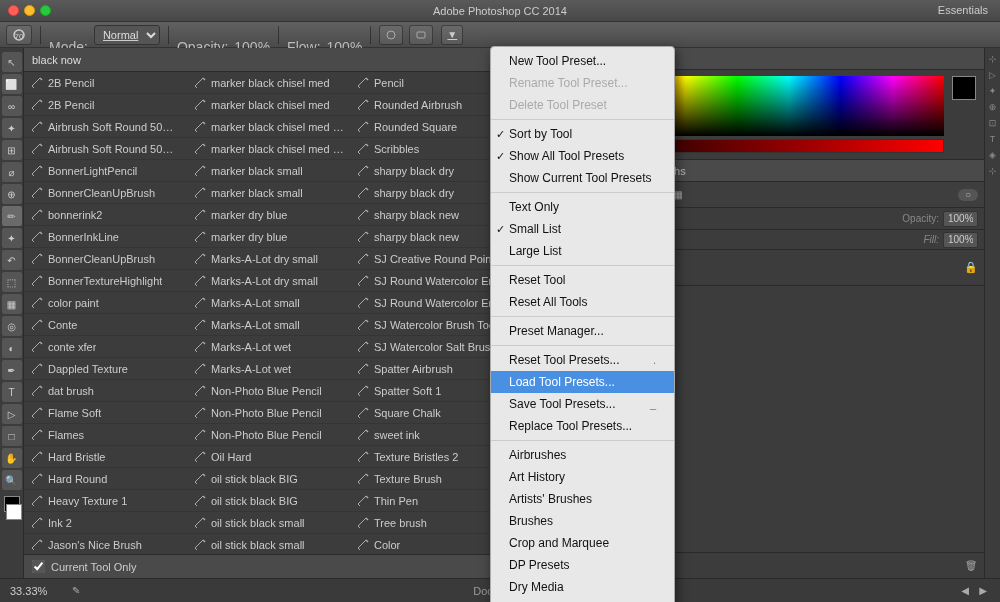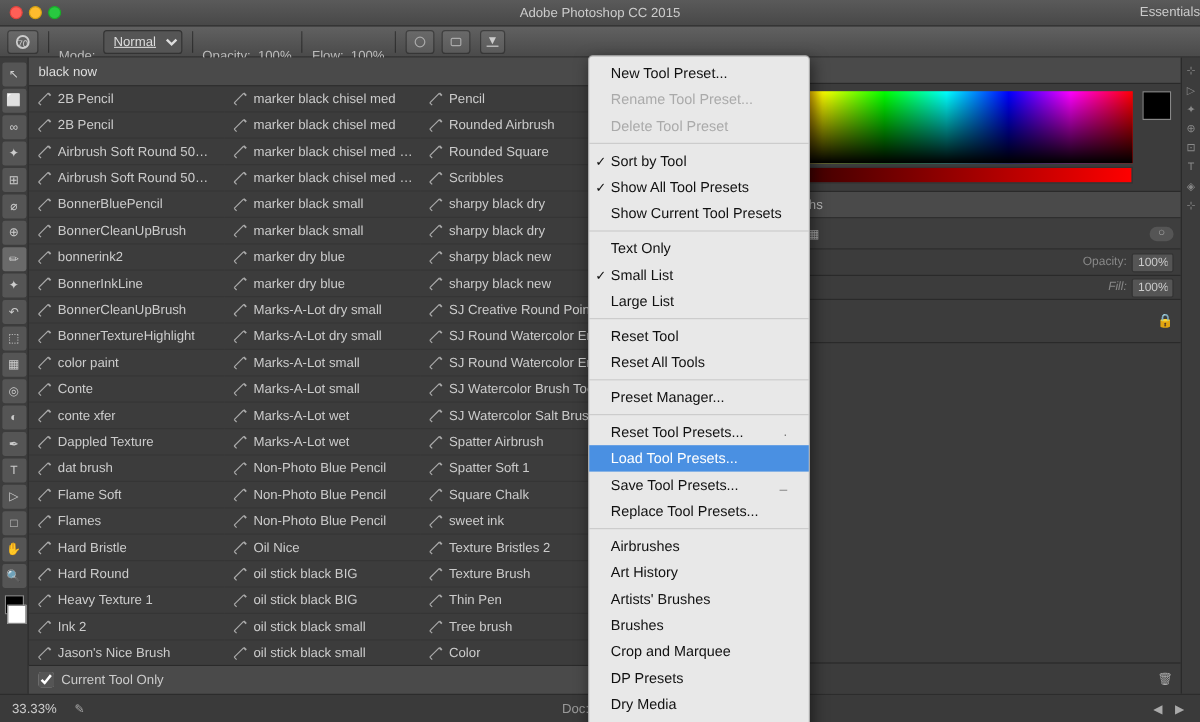--- a/index.html
+++ b/index.html
@@ -65,21 +65,21 @@
       gap: 3px;
     }
     .toolbar-separator {
       width: 1px;
       height: 18px;
       background: rgba(0,0,0,0.4);
       margin: 0 2px;
     }
     .toolbar-label {
       color: #bbb;
-      font-size: 11px;
+      font-size: 14px;
       margin-top: 24px;
     }
     .toolbar-select {
       background: #555;
       border: 1px solid #333;
       border-radius: 3px;
       color: #ddd;
       font-size: 11px;
       padding: 1px 4px;
       height: 20px;
@@ -421,21 +421,21 @@
       color: #aaa;
       cursor: pointer;
     }
 
     ::-webkit-scrollbar { width: 6px; height: 6px; }
     ::-webkit-scrollbar-track { background: #2a2a2a; }
     ::-webkit-scrollbar-thumb { background: #666; border-radius: 3px; }
 
     #essentials-label {
       position: absolute;
-      right: 0;
+      right: 12px;
       top: 4px;
       font-size: 11px;
       color: #ccc;
     }
 
     .small-icon-btn {
       width: 14px;
       height: 14px;
       display: flex;
       align-items: center;
@@ -447,21 +447,21 @@
   </style>
 </head>
 <body>
 
 <div id="titlebar">
   <div class="traffic-lights">
     <div class="traffic-light tl-red"></div>
     <div class="traffic-light tl-yellow"></div>
     <div class="traffic-light tl-green"></div>
   </div>
-  <span id="titlebar-title-text">Adobe Photoshop CC 2015</span>
+  <span id="titlebar-title-text">Adobe Photoshop CC 2014</span>
   <span id="essentials-label">Essentials</span>
 </div>
 
 <div id="toolbar">
   <div class="toolbar-btn">
     <svg width="14" height="14" viewBox="0 0 14 14" fill="none">
       <circle cx="7" cy="7" r="5" stroke="#ccc" stroke-width="1.5" fill="none"></circle>
       <text x="7" y="11" text-anchor="middle" fill="#ccc" font-size="8">70</text>
     </svg>
   </div>
@@ -648,21 +648,21 @@
           <span class="preset-name">Scribbles</span>
         </div>
         <div class="preset-item">
           <span class="preset-icon">
             <svg width="12" height="12" viewBox="0 0 12 12">
               <line x1="9" y1="1" x2="11" y2="3" stroke="#aaa" stroke-width="1.5"></line>
               <line x1="1" y1="9" x2="9" y2="1" stroke="#aaa" stroke-width="1"></line>
               <line x1="1" y1="9" x2="3" y2="11" stroke="#aaa" stroke-width="1"></line>
             </svg>
           </span>
-          <span class="preset-name">BonnerBluePencil</span>
+          <span class="preset-name">BonnerLightPencil</span>
         </div>
         <div class="preset-item">
           <span class="preset-icon">
             <svg width="12" height="12" viewBox="0 0 12 12">
               <line x1="9" y1="1" x2="11" y2="3" stroke="#aaa" stroke-width="1.5"></line>
               <line x1="1" y1="9" x2="9" y2="1" stroke="#aaa" stroke-width="1"></line>
               <line x1="1" y1="9" x2="3" y2="11" stroke="#aaa" stroke-width="1"></line>
             </svg>
           </span>
           <span class="preset-name">marker black small</span>
@@ -1048,21 +1048,21 @@
           <span class="preset-name">Hard Bristle</span>
         </div>
         <div class="preset-item">
           <span class="preset-icon">
             <svg width="12" height="12" viewBox="0 0 12 12">
               <line x1="9" y1="1" x2="11" y2="3" stroke="#aaa" stroke-width="1.5"></line>
               <line x1="1" y1="9" x2="9" y2="1" stroke="#aaa" stroke-width="1"></line>
               <line x1="1" y1="9" x2="3" y2="11" stroke="#aaa" stroke-width="1"></line>
             </svg>
           </span>
-          <span class="preset-name">Oil Nice</span>
+          <span class="preset-name">Oil Hard</span>
         </div>
         <div class="preset-item">
           <span class="preset-icon">
             <svg width="12" height="12" viewBox="0 0 12 12">
               <line x1="9" y1="1" x2="11" y2="3" stroke="#aaa" stroke-width="1.5"></line>
               <line x1="1" y1="9" x2="9" y2="1" stroke="#aaa" stroke-width="1"></line>
               <line x1="1" y1="9" x2="3" y2="11" stroke="#aaa" stroke-width="1"></line>
             </svg>
           </span>
           <span class="preset-name">Texture Bristles 2</span>
@@ -1290,21 +1290,21 @@
     <div class="rt-icon">⊕</div>
     <div class="rt-icon">⊡</div>
     <div class="rt-icon">T</div>
     <div class="rt-icon">◈</div>
     <div class="rt-icon">⊹</div>
   </div>
 
 </div>
 
 <div id="status-bar">
-  <div style="display:flex; align-items:center; gap:12px;">
+  <div style="display:flex; align-items:center; gap:22px;">
     <span style="color:#ccc;">33.33%</span>
     <div class="small-icon-btn">✎</div>
   </div>
   <span style="color:#999;">Doc: 25.7M/0 bytes</span>
   <div style="display:flex; gap:4px;">
     <div class="small-icon-btn">◀</div>
     <div class="small-icon-btn">▶</div>
   </div>
 </div>
 

